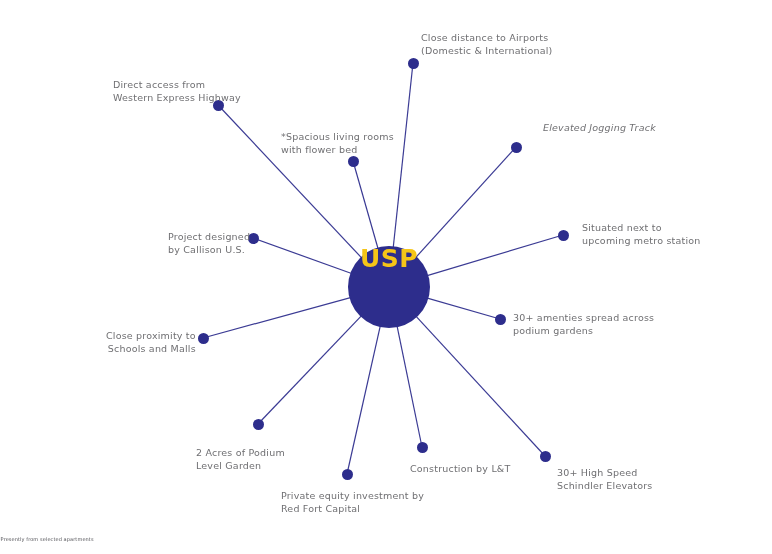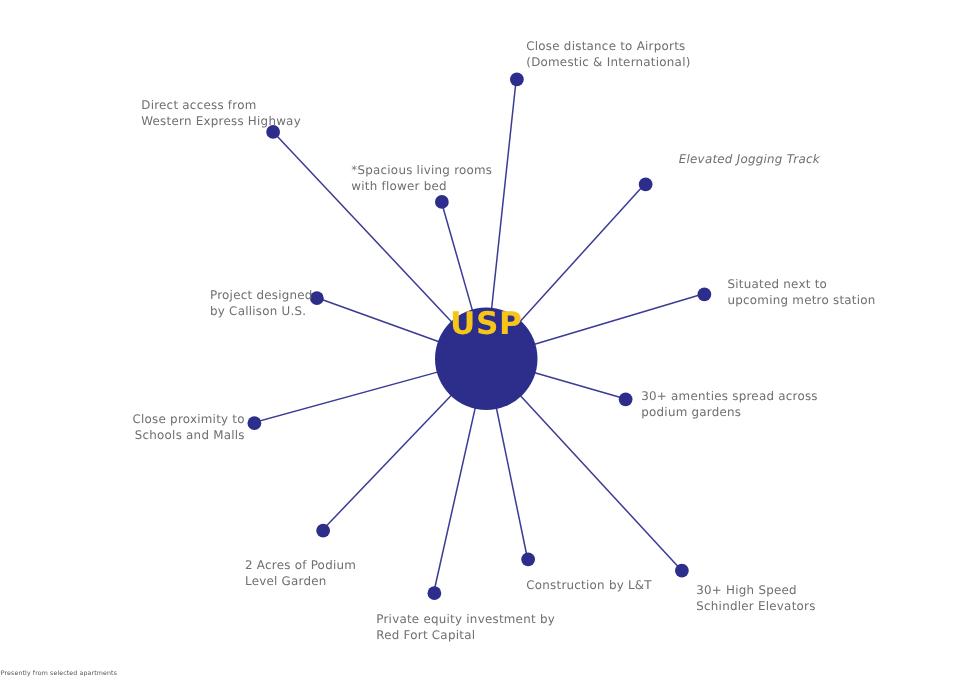--- a/index.html
+++ b/index.html
@@ -124,21 +124,21 @@
       <div class="node-dot" style="left: 197.5px; top: 332.5px; background: rgb(45, 45, 140);"></div>
       <div class="node-label" style="left: 106px; top: 329px; color: rgb(111, 111, 114); text-align: right;">Close proximity to
 Schools and Malls</div>
       <div class="node-dot" style="left: 539.5px; top: 450.5px; background: rgb(45, 45, 140);"></div>
       <div class="node-label" style="left: 557px; top: 466px; color: rgb(111, 111, 114);">30+ High Speed
 Schindler Elevators</div>
       <div class="node-dot" style="left: 252.5px; top: 418.5px; background: rgb(45, 45, 140);"></div>
       <div class="node-label" style="left: 196px; top: 446px; color: rgb(111, 111, 114);">2 Acres of Podium
 Level Garden</div>
       <div class="node-dot" style="left: 416.5px; top: 441.5px; background: rgb(45, 45, 140);"></div>
-      <div class="node-label" style="left: 421px; top: 462px; color: rgb(111, 111, 114);">Construction by L&amp;T</div>
+      <div class="node-label" style="left: 410px; top: 462px; color: rgb(111, 111, 114);">Construction by L&amp;T</div>
       <div class="node-dot" style="left: 341.5px; top: 468.5px; background: rgb(45, 45, 140);"></div>
-      <div class="node-label" style="left: 281px; top: 489px; color: rgb(111, 111, 114); margin-left: 20px;">Private equity investment by
+      <div class="node-label" style="left: 281px; top: 489px; color: rgb(111, 111, 114);">Private equity investment by
 Red Fort Capital</div>
     </div>
 
   <div class="footnote">*Presently from selected apartments</div>
 
 </div>
 
 </body></html>

